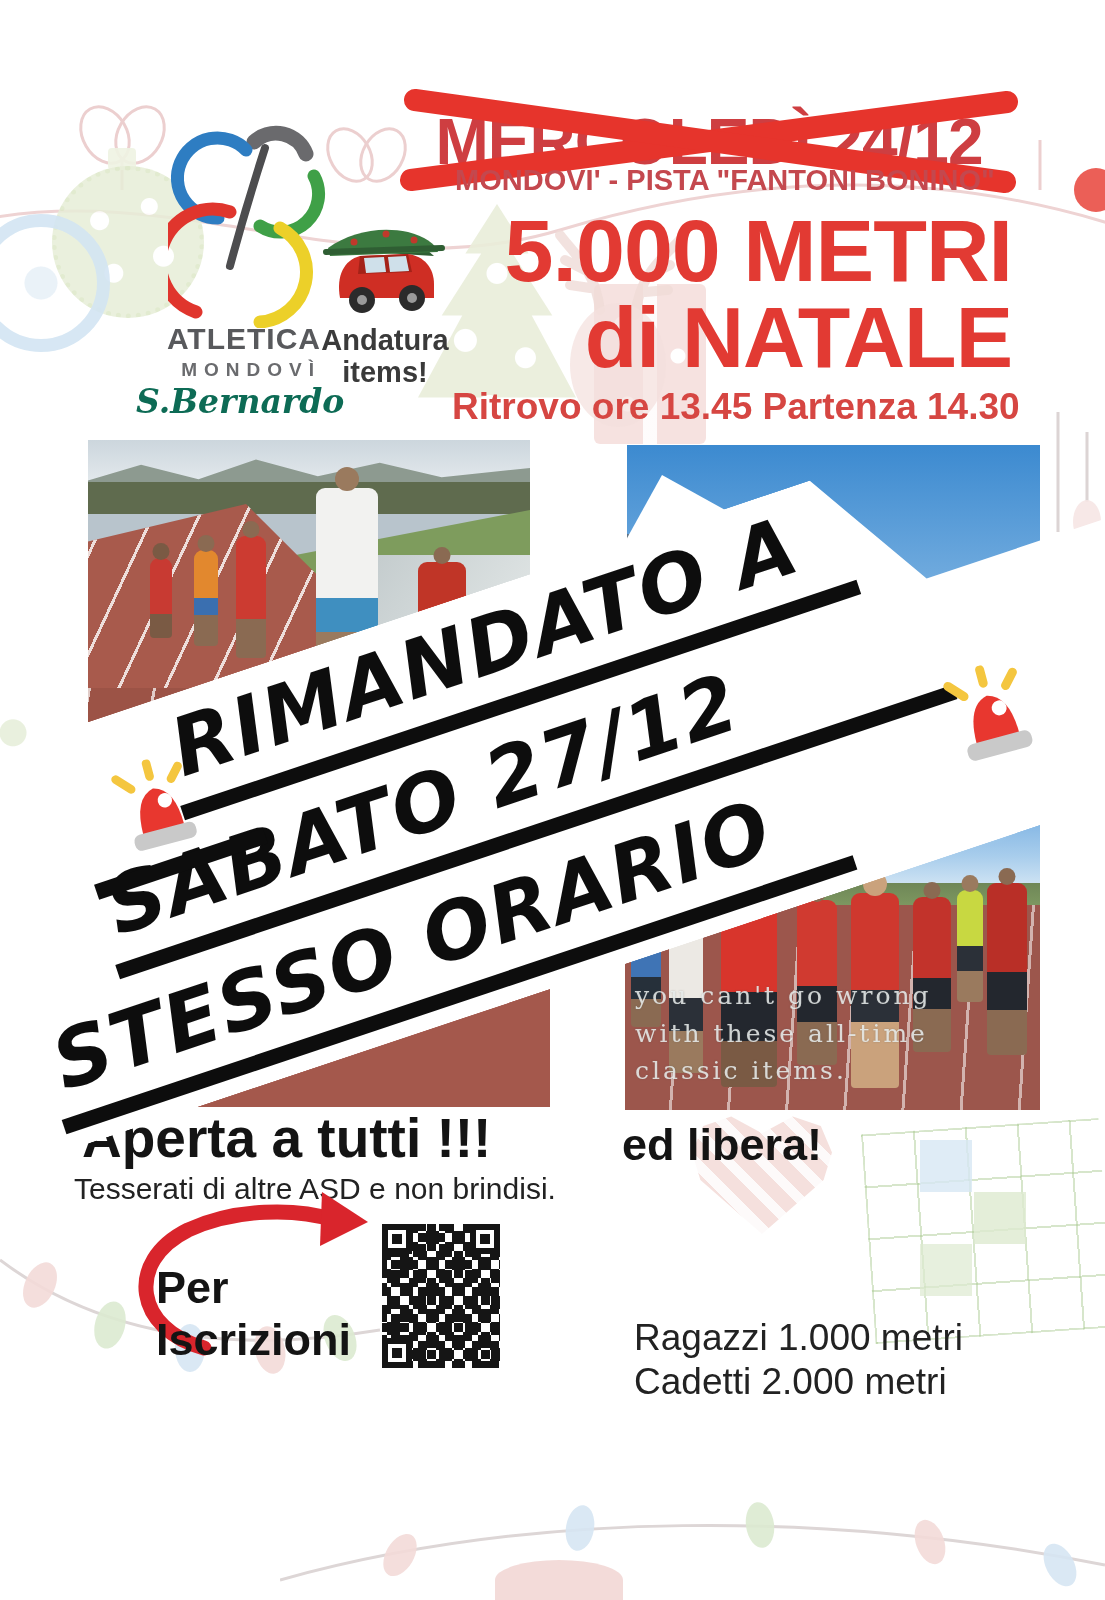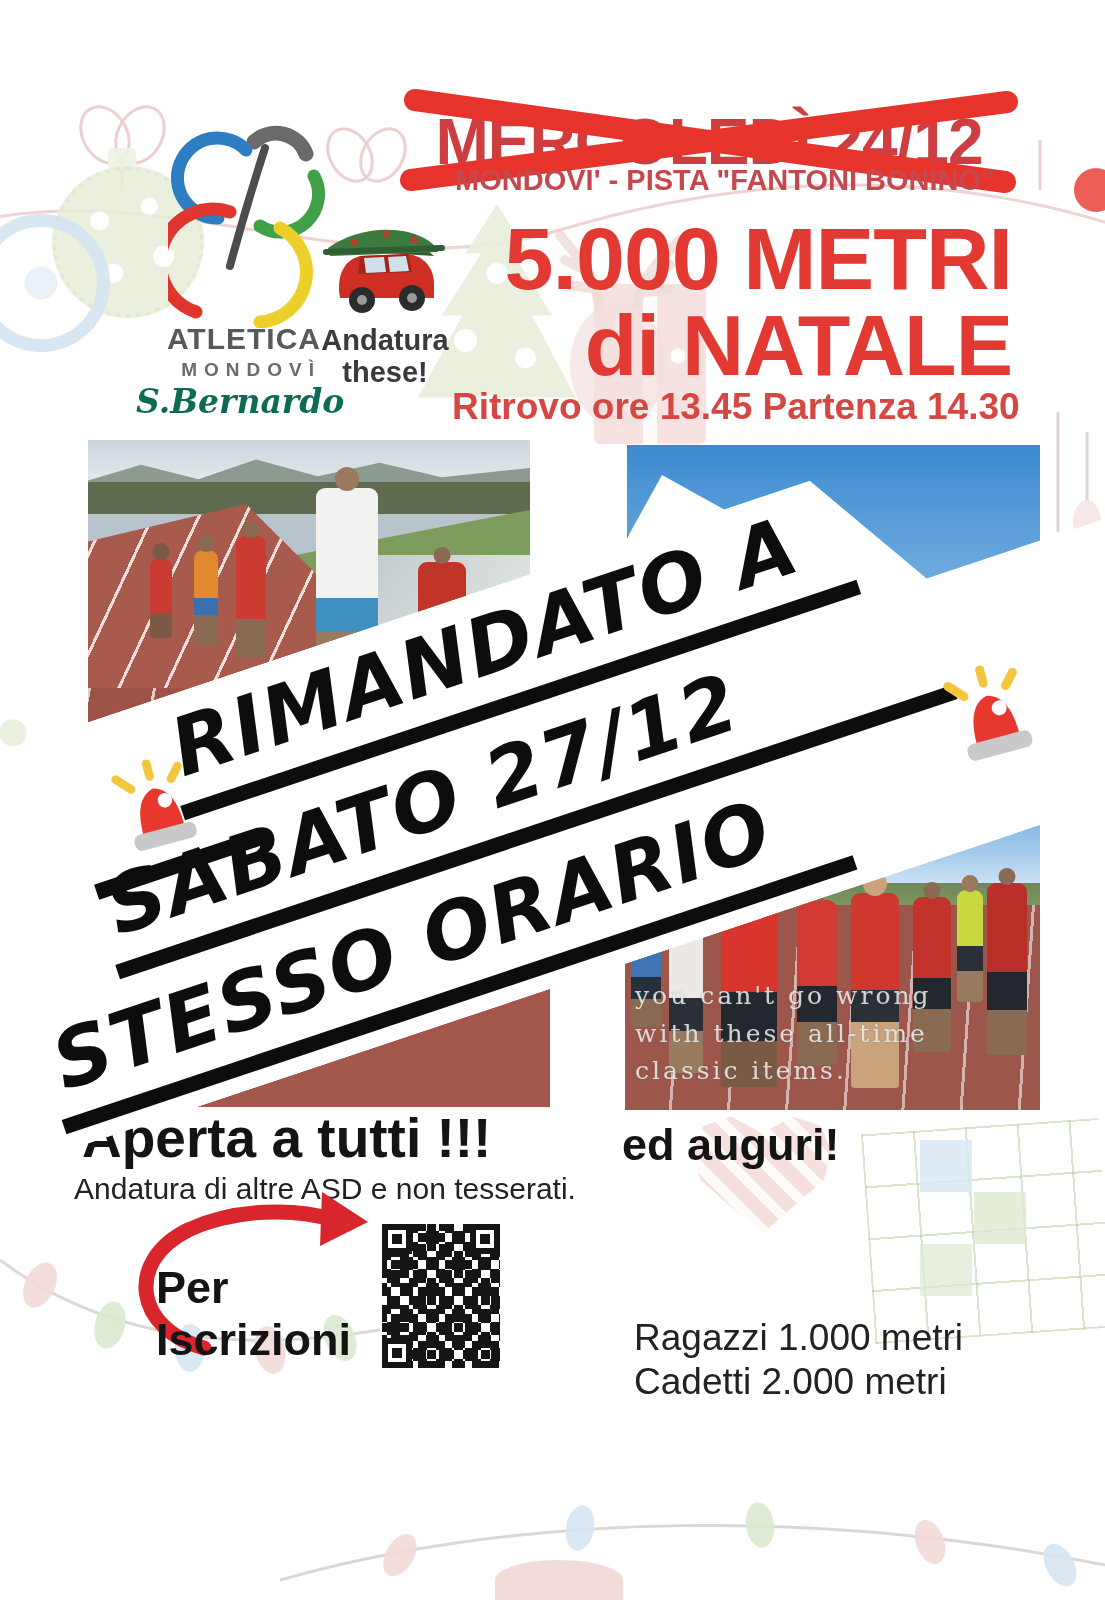--- a/index.html
+++ b/index.html
@@ -84,21 +84,21 @@
   .pace-note{left:310px;top:324px;width:150px;text-align:center;z-index:2;
     font-size:29px;font-weight:600;color:#3a3a3a;line-height:1.12;}
 
   .crossed-wrap{left:395px;top:88px;width:628px;height:108px;z-index:2;}
   .crossed-date{width:100%;text-align:center;font-size:64px;font-weight:bold;color:#ce3e41;letter-spacing:-1px;line-height:108px;}
   .strike-svg{position:absolute;left:0;top:0;}
 
   .venue{left:425px;top:164px;width:600px;text-align:center;z-index:2;
     font-size:29px;font-weight:600;color:#c4484e;letter-spacing:0;}
   .big-title{left:430px;top:208px;width:582px;text-align:right;z-index:2;color:#e23a33;font-weight:bold;}
-  .big-title .t1{font-size:88px;line-height:.98;letter-spacing:-1px;margin-top:8px;}
+  .big-title .t1{font-size:88px;line-height:.98;letter-spacing:-1px;}
   .big-title .t2{font-size:86px;line-height:1.0;letter-spacing:-1px;}
   .schedule{left:452px;top:386px;width:580px;text-align:left;z-index:2;
     font-size:37px;font-weight:600;color:#d64642;}
 
   
   .photo{position:absolute;overflow:hidden;z-index:1;background:#b8c4cc;}
   .p1{left:88px;top:440px;width:442px;height:318px;}
   .p2{left:627px;top:445px;width:413px;height:315px;}
   .p3{left:88px;top:765px;width:462px;height:342px;}
   .p4{left:625px;top:765px;width:415px;height:345px;}
@@ -277,21 +277,21 @@
       <path d="M44 60 L64 59 L66 74 L46 75 Z" fill="#cfe0ea"></path>
       <path d="M68 59 L86 58 L89 73 L70 74 Z" fill="#cfe0ea"></path>
       <circle cx="42" cy="102" r="13" fill="#2b2b2b"></circle>
         <circle cx="42" cy="102" r="5" fill="#9a9a9a"></circle>
       <circle cx="92" cy="100" r="13" fill="#2b2b2b"></circle>
         <circle cx="92" cy="100" r="5" fill="#9a9a9a"></circle>
     </g>
   </svg>
   <div class="abs pace-note">
     <div>Andatura</div>
-    <div>these!</div>
+    <div>items!</div>
   </div>
 
   <div class="abs crossed-wrap">
     <div class="crossed-date">MERCOLEDÌ 24/12</div>
     <svg class="strike-svg" width="628" height="108" viewBox="0 0 628 108">
       <line x1="16" y1="92" x2="612" y2="14" stroke="#e6342c" stroke-width="22" stroke-linecap="round"></line>
       <line x1="20" y1="12" x2="610" y2="94" stroke="#e6342c" stroke-width="22" stroke-linecap="round"></line>
     </svg>
   </div>
 
@@ -387,24 +387,24 @@
       <line x1="50" y1="16" x2="50" y2="2"></line>
       <line x1="28" y1="24" x2="15" y2="10"></line>
       <line x1="71" y1="24" x2="81" y2="13"></line>
     </g>
     <path d="M28 74 Q28 34 50 29 Q72 34 72 74 Z" fill="#e8372f"></path>
     <circle cx="59" cy="44" r="7.5" fill="#ffffff"></circle>
     <rect x="17" y="72" width="66" height="17" rx="7" fill="#c9c9c9"></rect>
   </svg>
 
   <div class="abs open-title">Aperta a tutti !!!</div>
-  <div class="abs open-sub">Andatura di altre ASD e non tesserati.</div>
+  <div class="abs open-sub">Tesserati di altre ASD e non brindisi.</div>
 
   <div class="abs after">
-    <div>ed auguri!</div>
+    <div>ed libera!</div>
   </div>
   <div class="abs youth">
     <div>Ragazzi 1.000 metri</div>
     <div>Cadetti 2.000 metri</div>
   </div>
 
   <svg class="abs arrow-svg" width="280" height="200" viewBox="0 0 280 200">
     <path d="M108 178 C 40 160, 28 92, 92 60 C 140 38, 200 38, 238 50" fill="none" stroke="#d9252c" stroke-width="15" stroke-linecap="round"></path>
     <polygon points="226,22 272,52 224,76" fill="#d9252c"></polygon>
   </svg>

